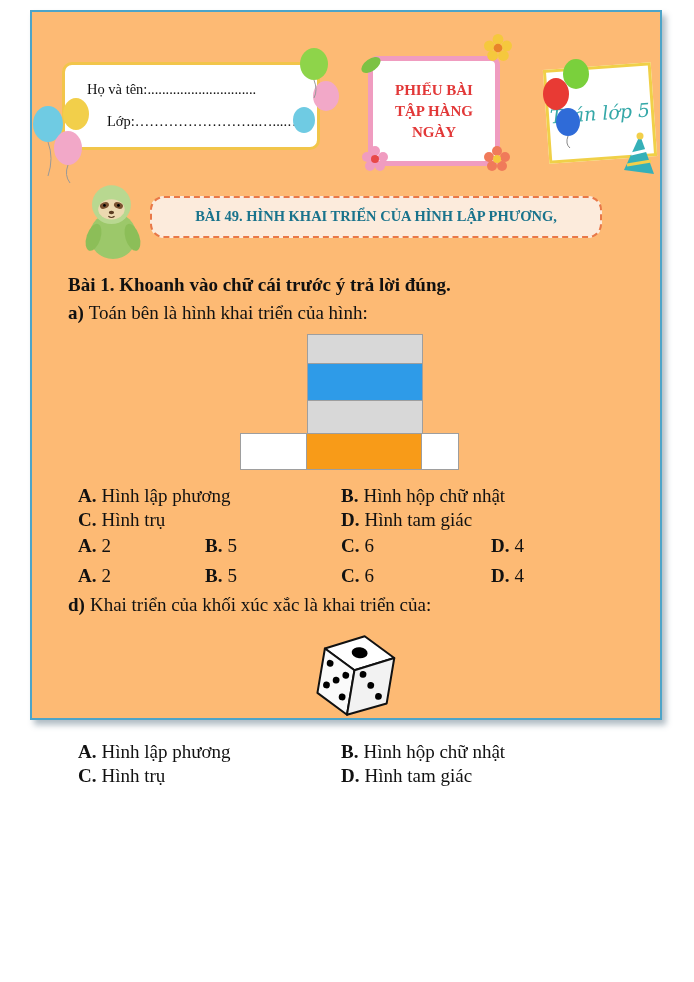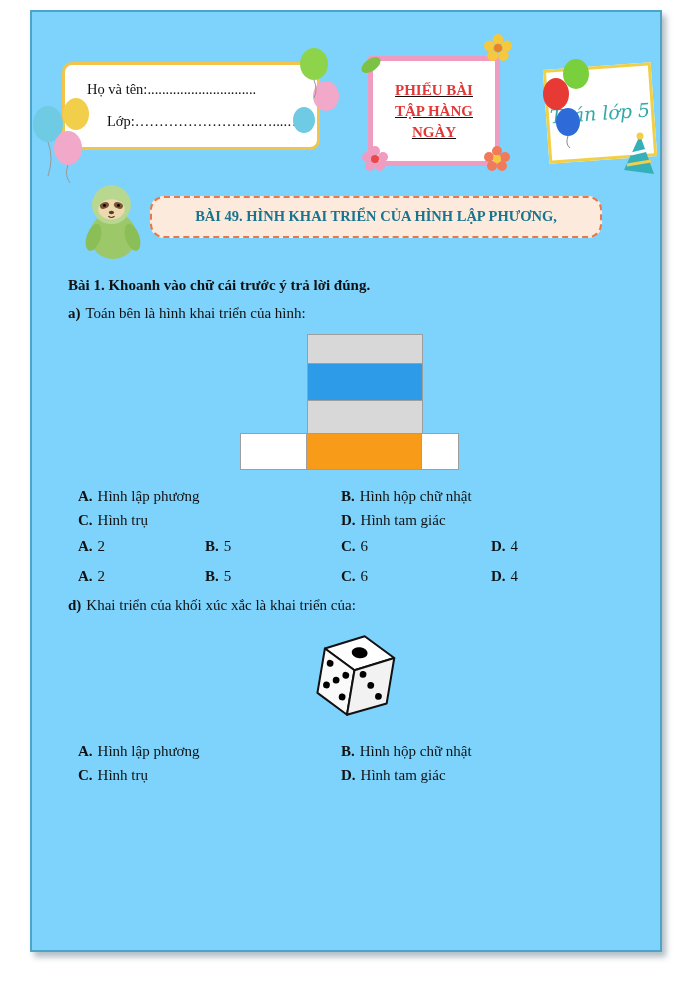--- a/index.html
+++ b/index.html
@@ -2,38 +2,38 @@
 <html style="--page-border: #4da4c8; --name-box-border: #f2c54a; --title-box-border: #f09cc0; --grade-box-border: #f0d048; --sheet-title-text: #e23838; --grade-text: #35a8a8; --banner-border: #e87848; --banner-bg: #fcebdc; --banner-text: #19738c; --net-blue: #2e9be8; --net-orange: #f89b18; --net-gray: #d8d8d8;"><head>
 <meta charset="utf-8">
 <style>
   * { margin:0; padding:0; box-sizing:border-box; }
   html,body { background:#fff; }
   body {
     width:694px; height:982px; position:relative;
     font-family:"Liberation Serif", serif; color:#111;
   }
   .frame {
-    position:absolute; left:30px; top:10px; width:632px; height:942px;
-    background:#7dd3fc; border:2px solid var(--page-border, #4da4c8);
+    position:absolute; left:30px; top:10px; width:632px; height:710px;
+    background:#fdba74; border:2px solid var(--page-border, #4da4c8);
     box-shadow:4px 5px 6px rgba(60,90,110,.40);
   }
   
   .name-box {
     position:absolute; left:30px; top:50px; width:258px; height:88px;
     border:3px solid var(--name-box-border, #f2c54a); border-radius:10px; background:#fff;
     font-size:14.5px; z-index:2;
   }
   .name-line1 { position:absolute; left:22px; top:16px; white-space:nowrap; }
   .name-line2 { position:absolute; left:42px; top:48px; white-space:nowrap; }
   .balloons-left { position:absolute; left:-4px; top:78px; z-index:3; }
   .balloons-name-right { position:absolute; left:246px; top:32px; z-index:3; }
   .title-box {
     position:absolute; left:336px; top:44px; width:132px; height:110px;
-    border:5px solid var(--title-box-border, #f09cc0); border-radius:2px; background:#fff;
-    display:flex; align-items:center; justify-content:center; text-align:center; z-index:2;text-decoration:underline;
+    border:5px solid var(--title-box-border, #f09cc0); border-radius:9px; background:#fff;
+    display:flex; align-items:center; justify-content:center; text-align:center; z-index:2;
   }
   .title-box .t {
     color:var(--sheet-title-text, #e23838); font-weight:bold; font-size:15px;
     line-height:1.4; width:100px;
   }
   .deco { position:absolute; z-index:4; }
   .grade-box {
     position:absolute; left:514px; top:54px; width:108px; height:94px;
     border:3px solid var(--grade-box-border, #f0d048); background:#fff;
     transform:rotate(-4deg); display:flex; align-items:center; justify-content:center; z-index:2;
@@ -48,21 +48,21 @@
   .sloth { position:absolute; left:46px; top:166px; z-index:2; }
   .banner {
     position:absolute; left:118px; top:184px; width:452px;
     border:2px dashed var(--banner-border, #e87848); border-radius:14px;
     background:var(--banner-bg, #fcebdc); padding:8px 4px; text-align:center; z-index:1;
   }
   .banner div {
     color:var(--banner-text, #19738c); font-weight:bold; font-size:14.5px; line-height:1.5;
   }
   
-  .content { position:absolute; left:36px; top:256px; width:558px; font-size:15px; }
+  .content { position:absolute; left:36px; top:256px; width:558px; font-size:19px; }
   .bold { font-weight:bold; }
   .q-line { line-height:22px; margin:6px 0; }
   .q-label { font-weight:bold; margin-right:5px; }
   .opts2 { display:grid; grid-template-columns:263px auto; padding-left:10px; line-height:24px; }
   .opts4 { display:grid; grid-template-columns:127px 136px 150px auto; padding-left:10px; line-height:24px; margin:2px 0 6px 0; }
   .opt-label { font-weight:bold; margin-right:5px; }
   
   .net-figure { margin:10px 0 14px 172px; width:230px; }
   .net-cell { border:1px solid #9e9e9e; }
   .net-stack { margin-left:67px; }

